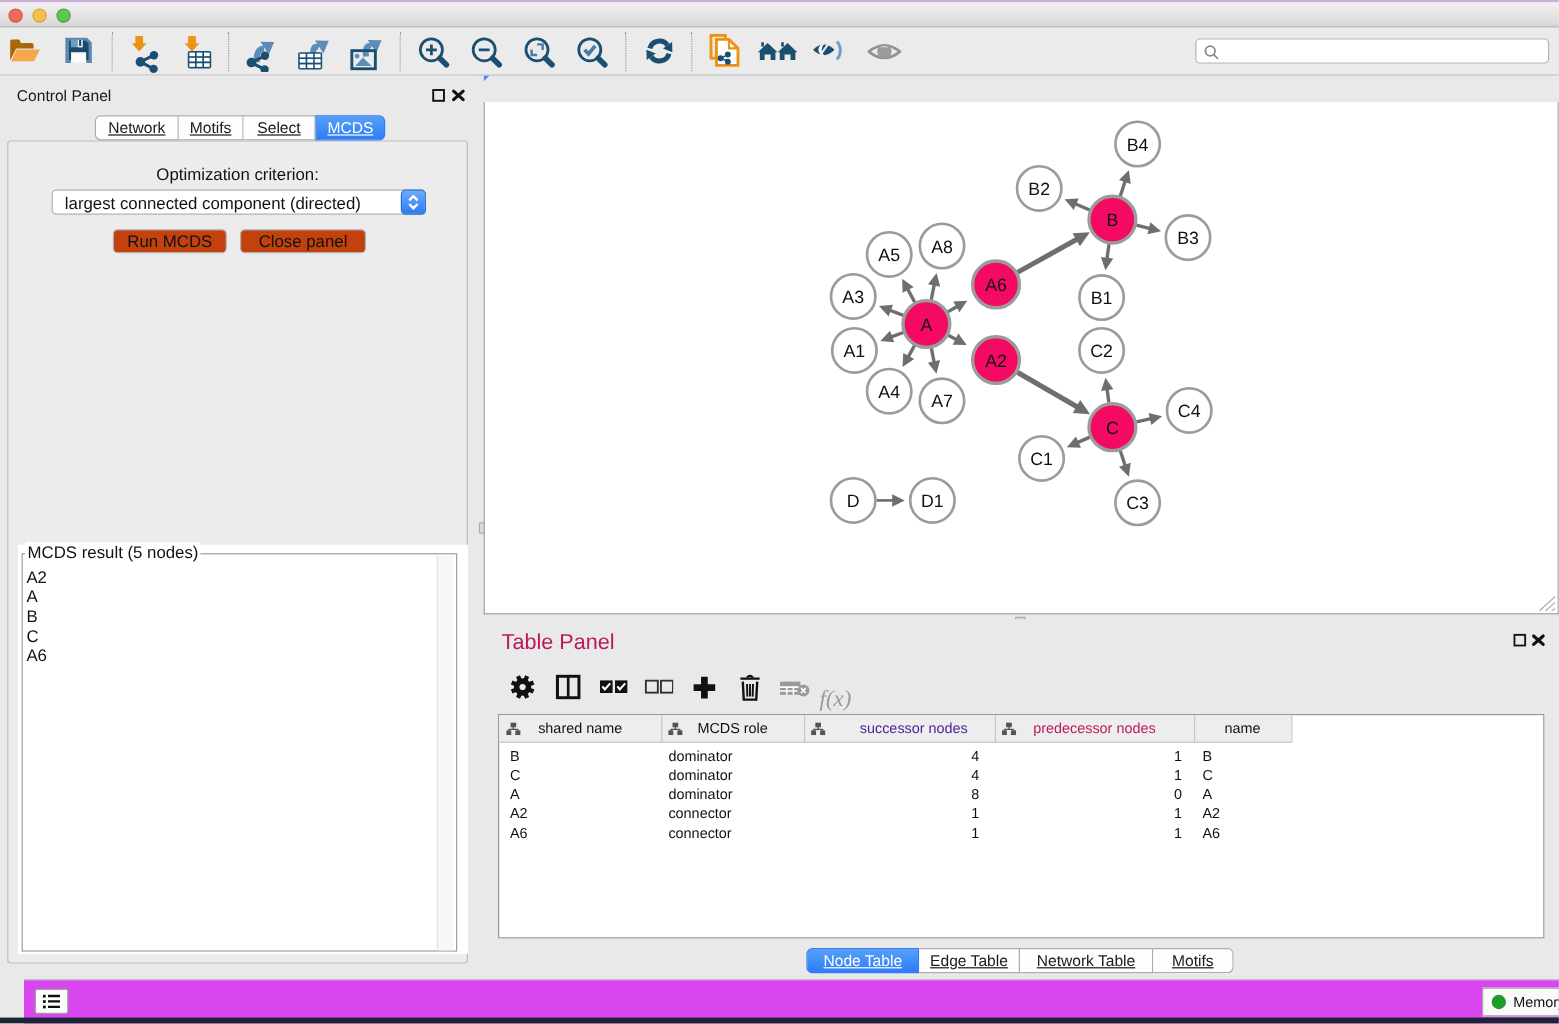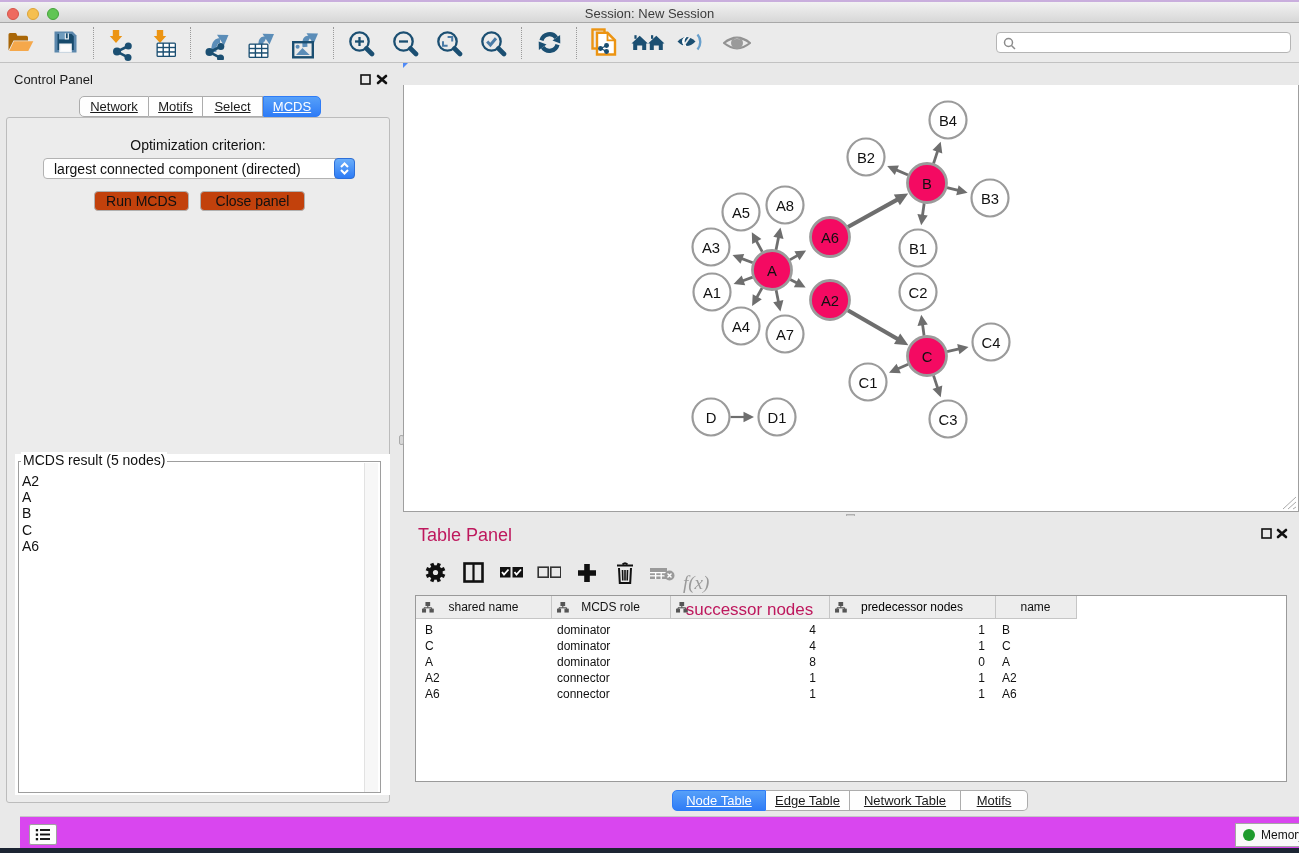--- a/index.html
+++ b/index.html
@@ -14,21 +14,20 @@
 </style>
 </head>
 <body>
 
 <div class="abs" style="left:0;top:0;width:1299px;height:2px;background:#c9aedd;"></div>
 
 <div class="abs" style="left:0;top:2px;width:1299px;height:21px;background:linear-gradient(#f2f2f2,#d7d7d7);border-bottom:1px solid #a8a8a8;">
   <div class="abs ttl-lights" style="left:7px;top:4px;">
     <span style="background:#ee6a5f;border:1px solid #d55549;"></span><span style="background:#f5bf4f;border:1px solid #dda337;"></span><span style="background:#61c554;border:1px solid #45a33b;"></span>
   </div>
-  <div class="abs" style="left:0;width:1299px;top:4px;text-align:center;font-size:13px;color:#3c3c3c;">Session: New Session</div>
 </div>
 
 <div class="abs" style="left:0;top:23px;width:1299px;height:40px;background:#ebebeb;border-bottom:1px solid #c2c2c2;">
   <div class="abs" style="left:93px;top:4px;height:32px;border-left:1px dotted #9a9a9a;"></div>
   <div class="abs" style="left:190px;top:4px;height:32px;border-left:1px dotted #9a9a9a;"></div>
   <div class="abs" style="left:333px;top:4px;height:32px;border-left:1px dotted #9a9a9a;"></div>
   <div class="abs" style="left:521px;top:4px;height:32px;border-left:1px dotted #9a9a9a;"></div>
   <div class="abs" style="left:576px;top:4px;height:32px;border-left:1px dotted #9a9a9a;"></div>
   <div class="abs" style="left:0;top:0;width:1299px;height:40px;">
       <svg class="abs" style="left:7px;top:7px;" width="28" height="24" viewBox="0 0 28 24">
@@ -406,34 +405,34 @@
         <g fill="#555" stroke="#555" stroke-width="1.1">
           <rect x="4" y="0.5" width="3.6" height="3"></rect>
           <line x1="5.8" y1="3.5" x2="5.8" y2="5.8" fill="none"></line>
           <line x1="2" y1="5.8" x2="9.6" y2="5.8" fill="none"></line>
           <line x1="2" y1="5.8" x2="2" y2="7.2" fill="none"></line>
           <line x1="9.6" y1="5.8" x2="9.6" y2="7.2" fill="none"></line>
           <rect x="0.3" y="7.2" width="3.2" height="2.8"></rect>
           <rect x="8" y="7.2" width="3.2" height="2.8"></rect>
         </g>
       </svg>
-      <div style="position:absolute;left:254px;top:4px;width:159px;text-align:center;font-size:17px;color:#be185d;">successor nodes</div>
+      <div style="position:absolute;left:266px;top:4px;width:159px;text-align:center;font-size:12px;color:#4c1d95;">successor nodes</div>
       <div style="position:absolute;left:413px;top:0;height:23px;border-left:1px solid #c6c6c6;"></div>
       <svg width="12" height="11" viewBox="0 0 12 11" style="position:absolute;left:419px;top:6px;">
         <g fill="#555" stroke="#555" stroke-width="1.1">
           <rect x="4" y="0.5" width="3.6" height="3"></rect>
           <line x1="5.8" y1="3.5" x2="5.8" y2="5.8" fill="none"></line>
           <line x1="2" y1="5.8" x2="9.6" y2="5.8" fill="none"></line>
           <line x1="2" y1="5.8" x2="2" y2="7.2" fill="none"></line>
           <line x1="9.6" y1="5.8" x2="9.6" y2="7.2" fill="none"></line>
           <rect x="0.3" y="7.2" width="3.2" height="2.8"></rect>
           <rect x="8" y="7.2" width="3.2" height="2.8"></rect>
         </g>
       </svg>
-      <div style="position:absolute;left:413px;top:4px;width:166px;text-align:center;font-size:12px;color:#000000;">predecessor nodes</div>
+      <div style="position:absolute;left:413px;top:4px;width:166px;text-align:center;font-size:12px;color:#be185d;">predecessor nodes</div>
       <div style="position:absolute;left:579px;top:0;height:23px;border-left:1px solid #c6c6c6;"></div>
       <div style="position:absolute;left:579px;top:4px;width:81px;text-align:center;font-size:12px;color:#111;">name</div>
       <div style="position:absolute;left:660px;top:0;height:23px;border-left:1px solid #c6c6c6;"></div>
     <div style="position:absolute;left:9px;top:27px;">B</div>
       <div style="position:absolute;left:141px;top:27px;">dominator</div>
       <div style="position:absolute;left:254px;top:27px;width:146px;text-align:right;">4</div>
       <div style="position:absolute;left:413px;top:27px;width:156px;text-align:right;">1</div>
       <div style="position:absolute;left:586px;top:27px;">B</div>
       <div style="position:absolute;left:9px;top:43px;">C</div>
       <div style="position:absolute;left:141px;top:43px;">dominator</div>

